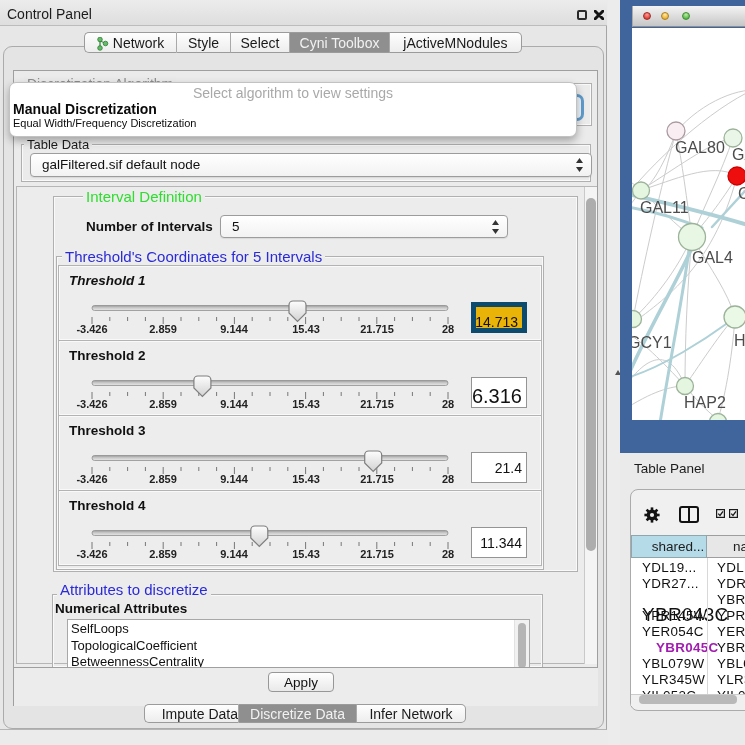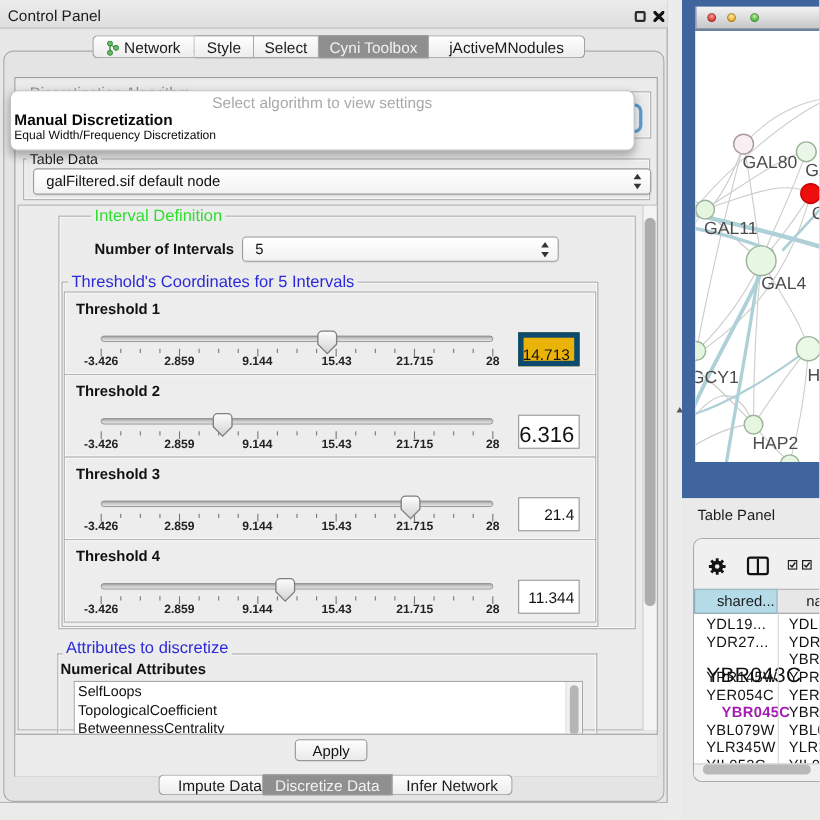--- a/index.html
+++ b/index.html
@@ -44,21 +44,21 @@
       <div class="ctext">5</div>
       <svg class="carr" viewBox="0 0 9 14">
         <path d="M4.5 0 L8 5 L1 5 Z" fill="#333"></path>
         <path d="M4.5 14 L8 9 L1 9 Z" fill="#333"></path>
       </svg>
     </div>
     <div class="abs" style="left:56px;top:256px;width:488px;height:314px;border:1px solid #b0b0b0;box-shadow:inset 1px 1px 0 #f9f9f9, inset -1px -1px 0 #f9f9f9;">
       <div class="grouptitle" style="color:#2a2ad8;background:#ececec;left:5px;white-space:nowrap;">Threshold's Coordinates for 5 Intervals</div>
     </div>
     <div class="abs" style="left:58px;top:265px;width:484px;height:76px;background:#ededed;border:1px solid #b3b3b3;box-shadow:inset 1px 1px 0 #f9f9f9, inset -1px -1px 0 #f9f9f9;">
-      <div class="abs tb" style="left:10px;top:7px;">Threshold 1</div>
+      <div class="abs tb" style="left:10px;top:7px;font-style:italic;">Threshold 1</div>
       <svg width="380" height="46" style="position:absolute;left:24px;top:27px;">
         <rect x="9" y="12.5" width="356" height="5" rx="2.5" fill="url(#trk)" stroke="#8f8f8f" stroke-width="0.8"></rect>
         <line x1="9.0" y1="24" x2="9.0" y2="31" stroke="#777" stroke-width="1"></line>
         <line x1="26.8" y1="24" x2="26.8" y2="28" stroke="#777" stroke-width="1"></line>
         <line x1="44.6" y1="24" x2="44.6" y2="28" stroke="#777" stroke-width="1"></line>
         <line x1="62.4" y1="24" x2="62.4" y2="28" stroke="#777" stroke-width="1"></line>
         <line x1="80.2" y1="24" x2="80.2" y2="31" stroke="#777" stroke-width="1"></line>
         <line x1="98.0" y1="24" x2="98.0" y2="28" stroke="#777" stroke-width="1"></line>
         <line x1="115.8" y1="24" x2="115.8" y2="28" stroke="#777" stroke-width="1"></line>
         <line x1="133.6" y1="24" x2="133.6" y2="28" stroke="#777" stroke-width="1"></line>
@@ -232,21 +232,21 @@
     <div class="abs" style="left:84px;top:32px;width:93px;height:21px;background:linear-gradient(#fefefe,#ededed);border-top:1px solid #9b9b9b;border-bottom:1px solid #9b9b9b;border-left:1px solid #9b9b9b;border-radius:5px 0 0 5px;border-right:1px solid #a9a9a9;text-align:center;font-size:14px;color:#1a1a1a;line-height:20px;white-space:nowrap;z-index:5;"><svg width="12" height="14" style="vertical-align:-3px;margin-right:4px;">
         <line x1="3" y1="2.5" x2="3" y2="11.5" stroke="#2e7d32" stroke-width="1.2"></line>
         <line x1="3" y1="4" x2="8" y2="6" stroke="#2e7d32" stroke-width="1"></line>
         <circle cx="3" cy="2.5" r="2.3" fill="#66bb6a" stroke="#2e7d32" stroke-width="0.8"></circle>
         <circle cx="8.5" cy="6.5" r="2.3" fill="#66bb6a" stroke="#2e7d32" stroke-width="0.8"></circle>
         <circle cx="3" cy="11" r="2.3" fill="#66bb6a" stroke="#2e7d32" stroke-width="0.8"></circle>
       </svg>Network</div>
     <div class="abs" style="left:177px;top:32px;width:54px;height:21px;background:linear-gradient(#fefefe,#ededed);border-top:1px solid #9b9b9b;border-bottom:1px solid #9b9b9b;border-right:1px solid #a9a9a9;text-align:center;font-size:14px;color:#1a1a1a;line-height:20px;white-space:nowrap;z-index:5;">Style</div>
     <div class="abs" style="left:231px;top:32px;width:59px;height:21px;background:linear-gradient(#fefefe,#ededed);border-top:1px solid #9b9b9b;border-bottom:1px solid #9b9b9b;border-right:1px solid #a9a9a9;text-align:center;font-size:14px;color:#1a1a1a;line-height:20px;white-space:nowrap;z-index:5;">Select</div>
     <div class="abs" style="left:290px;top:32px;width:100px;height:21px;background:#8f8f8f;border-top:1px solid #9b9b9b;border-bottom:1px solid #9b9b9b;border-right:1px solid #a9a9a9;text-align:center;font-size:14px;color:#f2f2f2;line-height:20px;white-space:nowrap;z-index:5;">Cyni Toolbox</div>
-    <div class="abs" style="left:390px;top:32px;width:142px;height:21px;background:linear-gradient(#fefefe,#ededed);border-top:1px solid #9b9b9b;border-bottom:1px solid #9b9b9b;border-right:1px solid #9b9b9b;border-radius:0 5px 5px 0;text-align:center;font-size:14px;color:#1a1a1a;line-height:20px;white-space:nowrap;z-index:5;">jActiveMNodules</div>
+    <div class="abs" style="left:390px;top:32px;width:132px;height:21px;background:linear-gradient(#fefefe,#ededed);border-top:1px solid #9b9b9b;border-bottom:1px solid #9b9b9b;border-right:1px solid #9b9b9b;border-radius:0 5px 5px 0;text-align:center;font-size:14px;color:#1a1a1a;line-height:20px;white-space:nowrap;z-index:5;">jActiveMNodules</div>
     <div class="abs" style="left:144px;top:704px;width:95px;height:19px;background:linear-gradient(#fefefe,#ededed);border-top:1px solid #9b9b9b;border-bottom:1px solid #9b9b9b;border-left:1px solid #9b9b9b;border-radius:5px 0 0 5px;border-right:1px solid #a9a9a9;text-align:right;font-size:14px;color:#1a1a1a;line-height:18px;white-space:nowrap;z-index:5;">Impute Data</div>
     <div class="abs" style="left:239px;top:704px;width:118px;height:19px;background:#8f8f8f;border-top:1px solid #9b9b9b;border-bottom:1px solid #9b9b9b;border-right:1px solid #a9a9a9;text-align:center;font-size:14px;color:#f2f2f2;line-height:18px;white-space:nowrap;z-index:5;">Discretize Data</div>
     <div class="abs" style="left:357px;top:704px;width:109px;height:19px;background:linear-gradient(#fefefe,#ededed);border-top:1px solid #9b9b9b;border-bottom:1px solid #9b9b9b;border-right:1px solid #9b9b9b;border-radius:0 5px 5px 0;text-align:center;font-size:14px;color:#1a1a1a;line-height:18px;white-space:nowrap;z-index:5;">Infer Network</div>
     <div class="abs" style="left:608px;top:0;width:12px;height:745px;background:#ececec;"></div>
     <div class="abs" style="left:615px;top:370px;width:0;height:0;border-left:3px solid transparent;border-right:3px solid transparent;border-bottom:5px solid #555;"></div>
     <div class="abs" style="left:620px;top:0;width:125px;height:453px;background:#40659c;"></div>
     <div class="abs" style="left:632px;top:6px;width:113px;height:21px;background:linear-gradient(#f4f4f4,#c6c6c6);border-bottom:1px solid #8e8e8e;border-left:1px solid #aaa;"></div>
     <div class="abs" style="left:642.5px;top:12px;width:8px;height:8px;border-radius:50%;background:radial-gradient(circle at 50% 28%, #ff9d96, #dd3b33 75%);border:1px solid #9e2b26;"></div>
     <div class="abs" style="left:661.0px;top:12px;width:8px;height:8px;border-radius:50%;background:radial-gradient(circle at 50% 28%, #ffe9a8, #eeae2a 75%);border:1px solid #a87f1e;"></div>
     <div class="abs" style="left:682.0px;top:12px;width:8px;height:8px;border-radius:50%;background:radial-gradient(circle at 50% 28%, #c0eda8, #4fb840 75%);border:1px solid #3f8f33;"></div>

